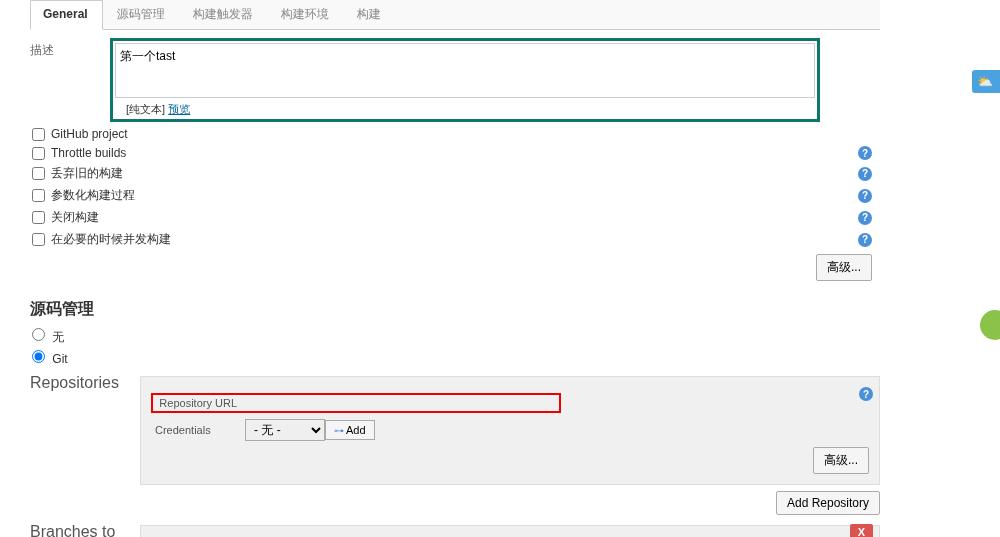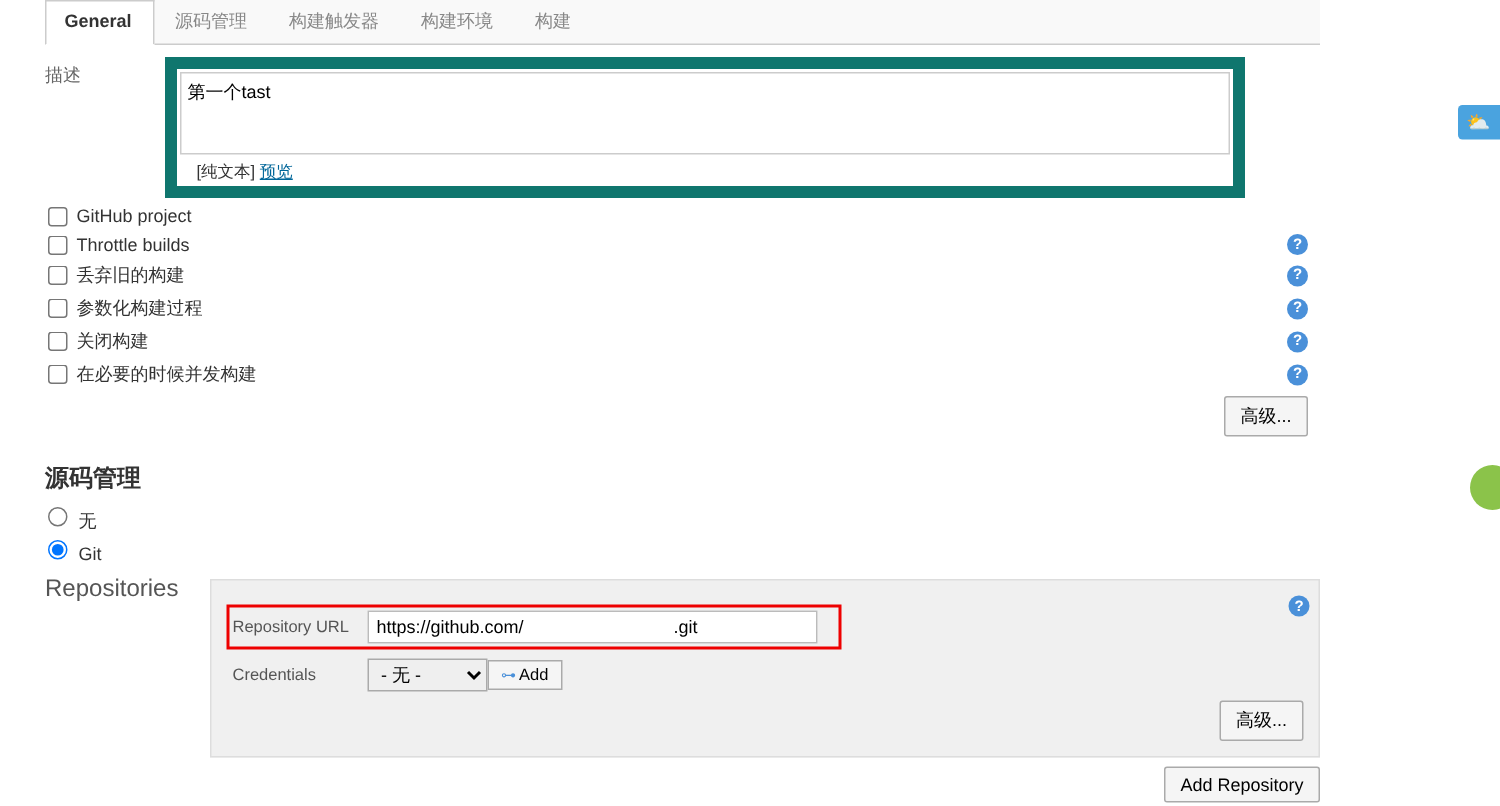--- a/index.html
+++ b/index.html
@@ -5,40 +5,40 @@
 * { box-sizing: border-box; margin: 0; padding: 0; }
 body { font-family: Arial, "Microsoft YaHei", sans-serif; font-size: 12px; color: #333; background: #fff; }
 .container { width: 850px; margin: 0 0 0 30px; position: relative; }
 .tabs { border-bottom: 1px solid #ccc; display: flex; gap: 0; margin-bottom: 8px; background: #f9f9f9; }
 .tab { padding: 6px 14px; color: #888; cursor: pointer; font-size: 12px; }
 .tab.active { background: #fff; border: 1px solid #ccc; border-bottom: 1px solid #fff; margin-bottom: -1px; color: #333; font-weight: bold; padding-left: 12px; }
 .row { display: flex; align-items: flex-start; margin: 4px 0; }
 .row-label { width: 80px; color: #666; font-size: 12px; padding-top: 4px; }
 .row-content { flex: 1; }
 textarea.desc { width: 700px; height: 55px; border: 1px solid #ccc; padding: 4px; font-size: 12px; resize: none; font-family: inherit; }
-.red-box-desc { border: 8px solid #0f766e; padding: 2px; display: inline-block; }
+.red-box-desc { border: 3px solid #0f766e; padding: 2px; display: inline-block; }
 .format-links { font-size: 11px; color: #333; margin-top: 1px; margin-left: 11px; }
 .format-links a { color: #069; text-decoration: underline; cursor: pointer; }
 .checkbox-row { display: flex; align-items: center; margin: 5px 0; padding-left: 2px; }
 .checkbox-row input[type=checkbox] { margin-right: 6px; }
 .help-icon { width: 14px; height: 14px; display: inline-flex; align-items: center; justify-content: center; border-radius: 50%; background: #4a90d9; color: #fff; font-size: 10px; font-weight: bold; cursor: pointer; }
 .help-right { margin-left: auto; margin-right: 8px; }
 .btn { border: 1px solid #aaa; background: #f5f5f5; padding: 4px 10px; font-size: 12px; cursor: pointer; border-radius: 2px; }
 .btn-row-right { text-align: right; margin: 6px 8px 10px 0; }
 h2.section { font-size: 16px; font-weight: bold; margin: 18px 0 8px 0; }
 .radio-row { margin: 4px 0 4px 2px; }
 .radio-row input { margin-right: 4px; }
 .sub-panel { background: #f0f0f0; border: 1px solid #ddd; padding: 10px; margin: 6px 0; position: relative; }
 .sub-label { width: 110px; color: #555; font-size: 16px; padding-top: 4px; }
 .field-row { display: flex; align-items: center; margin: 6px 0; }
 .field-label { width: 115px; color: #555; font-size: 11px; text-align: left; padding-right: 8px; }
 input[type=text].field { border: 1px solid #bbb; padding: 3px 5px; font-size: 12px; }
 .repo-url { width: 565px; }
 .red-box-repo { border: 2px solid #e00; padding: 2px 2px 2px 2px; display: flex; align-items: center; width: 410px; }
-.red-box-repo .field-label { flex-shrink: 0; }
+.red-box-repo .field-label { flex-shrink: 0; text-align: right; }
 select.cred { border: 1px solid #aaa; padding: 2px 4px; font-size: 12px; width: 80px; }
 .add-btn { border: 1px solid #aaa; background: #f5f5f5; padding: 3px 8px; font-size: 11px; cursor: pointer; margin-left: 0; }
 .key-icon { color: #4a90d9; font-size: 10px; margin-right: 2px; }
 .panel-right-help { position: absolute; right: 6px; top: 10px; }
 .delete-badge { position: absolute; right: 6px; top: -2px; background: #d9534f; color: #fff; padding: 2px 8px; font-size: 11px; font-weight: bold; cursor: pointer; border-radius: 2px; }
 .side-widgets { position: fixed; right: 0; top: 70px; }
 .blue-widget { background: #4aa3df; color: #fff; padding: 4px 6px; border-radius: 3px 0 0 3px; font-size: 13px; display: flex; align-items: center; }
 .green-circle { position: fixed; right: -10px; top: 310px; width: 30px; height: 30px; border-radius: 50%; background: #8bc34a; }
 </style>
 </head>
@@ -114,21 +114,20 @@
 
   <div class="row">
     <div class="sub-label">Repositories</div>
     <div class="row-content">
       <div class="sub-panel">
         <span class="help-icon panel-right-help">?</span>
 
         <div class="field-row">
           <div class="red-box-repo">
             <span class="field-label" style="width:90px">Repository URL</span>
-            <input type="text" class="field repo-url" style="width: 300px;" value="https://github.com/                              .git">
           </div>
         </div>
 
         <div class="field-row">
           <span class="field-label" style="width:94px;padding-left:4px">Credentials</span>
           <select class="cred">
             <option>- 无 -</option>
           </select>
           <button class="add-btn"><span class="key-icon">⊶</span><span>Add</span></button>
         </div>

